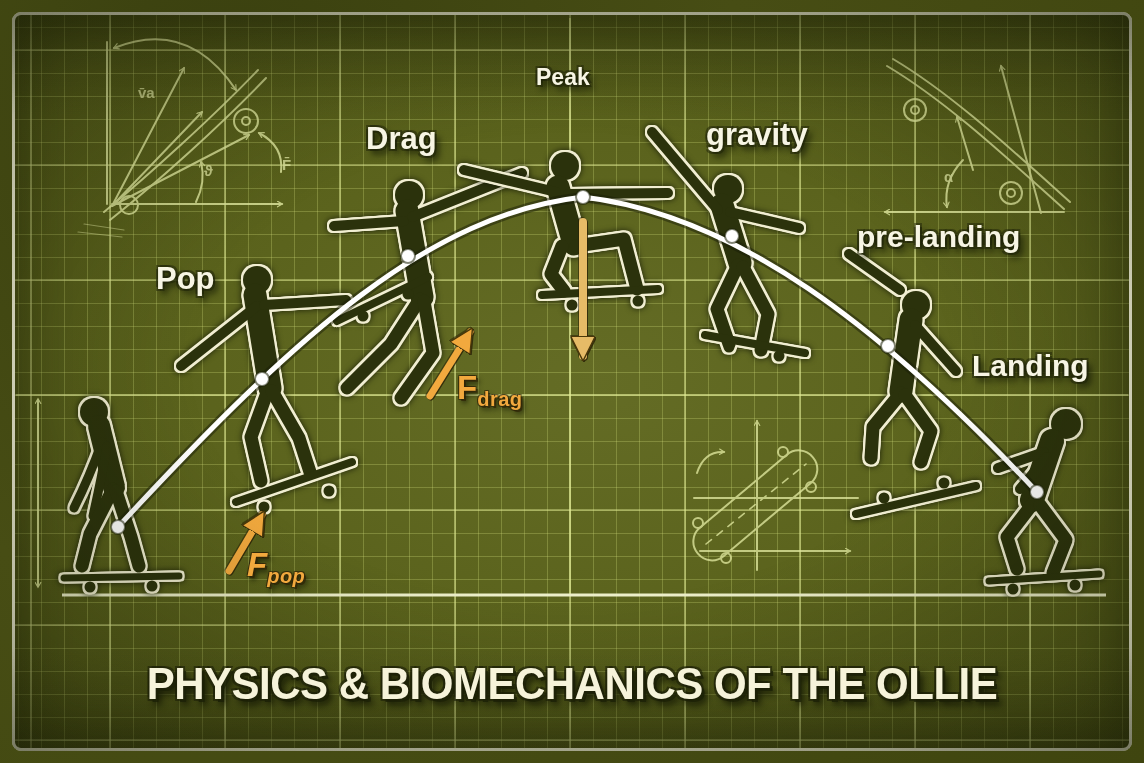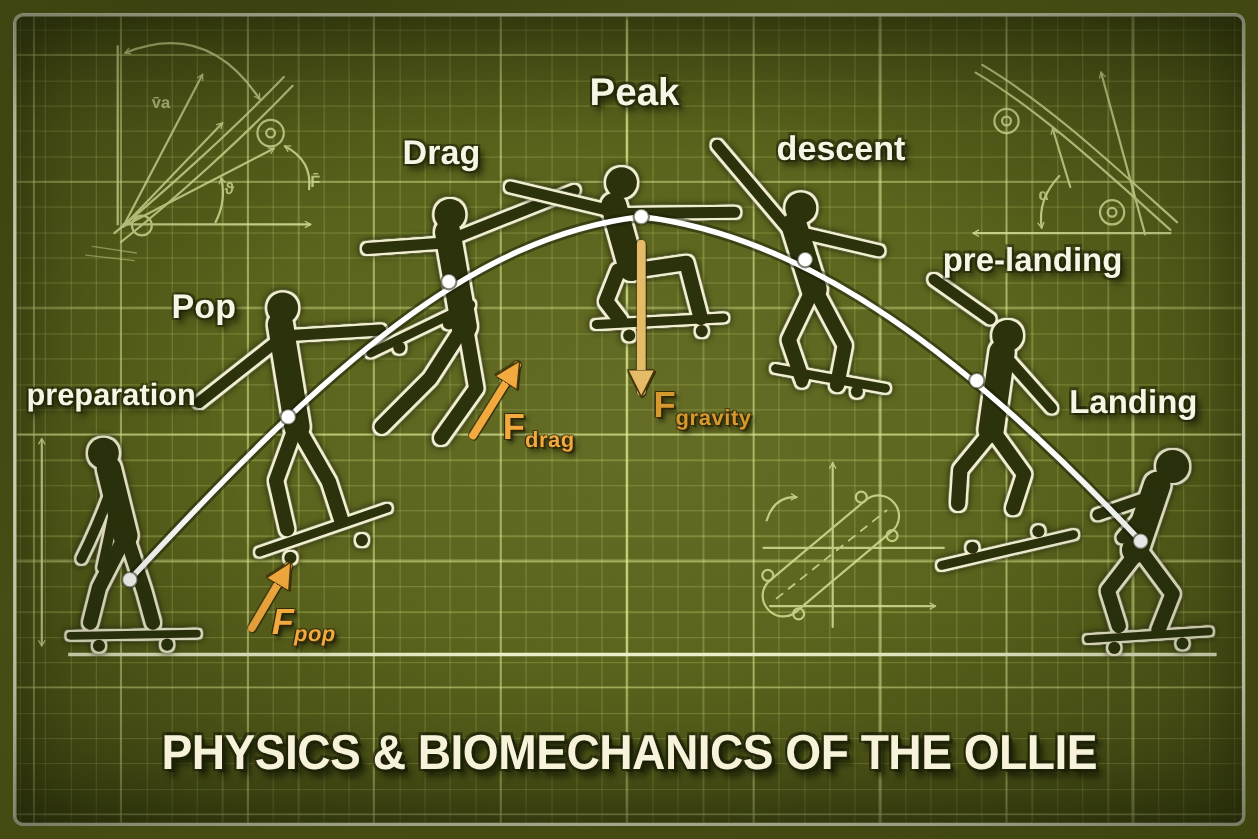--- a/index.html
+++ b/index.html
@@ -229,32 +229,28 @@
 
     <g class="force-arrow">
       <path d="M229,571 L262,515" stroke="#f2a93e" stroke-width="7" stroke-linecap="round" fill="none" marker-end="url(#mo)"></path>
       <path d="M430,396 L470,332" stroke="#f2a93e" stroke-width="7" stroke-linecap="round" fill="none" marker-end="url(#mo)"></path>
       <path d="M583,222 L583,356" stroke="#e6bb67" stroke-width="8" stroke-linecap="round" fill="none" marker-end="url(#mt)"></path>
     </g>
   </svg>
 
   <div class="vignette"></div>
 
-  <div class="phase-label" style="left:24px;top:343px;font-size:28px;">preparation</div>
   <div class="phase-label" style="left:156px;top:261px;font-size:31px;">Pop</div>
   <div class="phase-label" style="left:366px;top:121px;font-size:31px;">Drag</div>
-  <div class="phase-label" style="left:536px;top:64px;font-size:35px;">Peak</div>
-  <div class="phase-label" style="left:706px;top:117px;font-size:31px;">descent</div>
+  <div class="phase-label" style="left:536px;top:64px;font-size:23px;">Peak</div>
+  <div class="phase-label" style="left:706px;top:117px;font-size:31px;">gravity</div>
   <div class="phase-label" style="left:972px;top:349px;font-size:30px;">Landing</div>
   <div class="phase-label" style="left:857px;top:220px;font-size:30px;">pre-landing</div>
 
   <div class="force-label" style="left:247px;top:546px;font-style:italic;">
     <span class="f-main">F</span><span class="f-sub">pop</span>
   </div>
   <div class="force-label" style="left:457px;top:369px;">
     <span class="f-main">F</span><span class="f-sub">drag</span>
   </div>
-  <div class="force-label gravity" style="left:594px;top:349px;">
-    <span class="f-main">F</span><span class="f-sub">gravity</span>
-  </div>
 
   <div class="main-title">PHYSICS &amp; BIOMECHANICS OF THE OLLIE</div>
 </div>
 
 </body></html>

